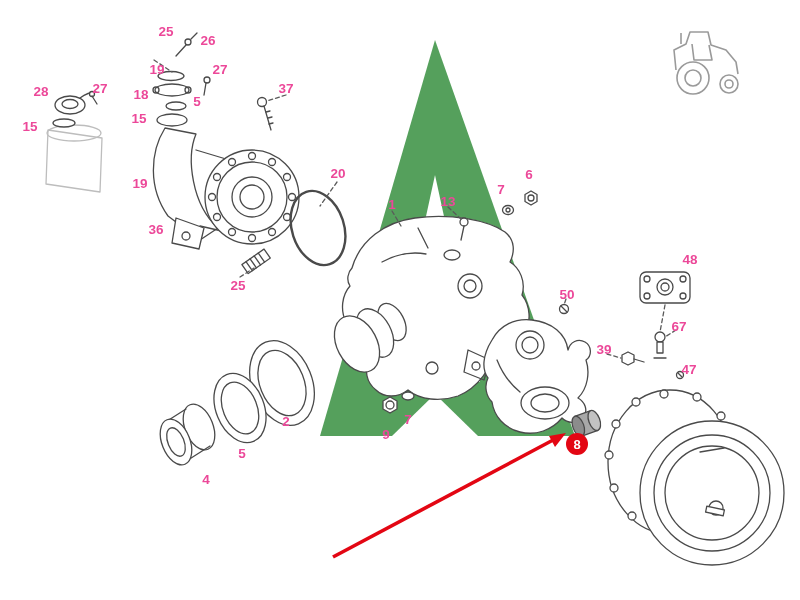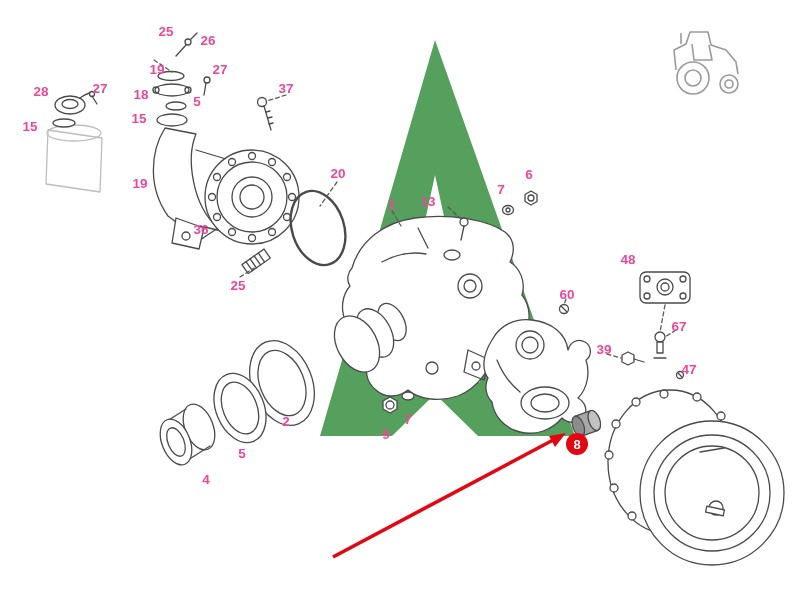--- a/index.html
+++ b/index.html
@@ -269,30 +269,30 @@
       <div class="part-label" style="left: 208px; top: 40px;">26</div>
       <div class="part-label" style="left: 157px; top: 69px;">19</div>
       <div class="part-label" style="left: 220px; top: 69px;">27</div>
       <div class="part-label" style="left: 141px; top: 94px;">18</div>
       <div class="part-label" style="left: 197px; top: 101px;">5</div>
       <div class="part-label" style="left: 41px; top: 91px;">28</div>
       <div class="part-label" style="left: 100px; top: 88px;">27</div>
       <div class="part-label" style="left: 30px; top: 126px;">15</div>
       <div class="part-label" style="left: 139px; top: 118px;">15</div>
       <div class="part-label" style="left: 140px; top: 183px;">19</div>
-      <div class="part-label" style="left: 156px; top: 229px; margin-left: 45px;">36</div>
+      <div class="part-label" style="left: 156px; top: 229px;">36</div>
       <div class="part-label" style="left: 238px; top: 285px;">25</div>
       <div class="part-label" style="left: 286px; top: 88px;">37</div>
       <div class="part-label" style="left: 338px; top: 173px;">20</div>
       <div class="part-label" style="left: 392px; top: 204px;">1</div>
-      <div class="part-label" style="left: 428px; top: 201px;">13</div>
+      <div class="part-label" style="left: 448px; top: 201px;">13</div>
       <div class="part-label" style="left: 501px; top: 189px;">7</div>
       <div class="part-label" style="left: 529px; top: 174px;">6</div>
-      <div class="part-label" style="left: 567px; top: 294px;">60</div>
-      <div class="part-label" style="left: 628px; top: 259px;">48</div>
+      <div class="part-label" style="left: 567px; top: 294px;">50</div>
+      <div class="part-label" style="left: 690px; top: 259px;">48</div>
       <div class="part-label" style="left: 679px; top: 326px;">67</div>
       <div class="part-label" style="left: 604px; top: 349px;">39</div>
       <div class="part-label" style="left: 689px; top: 369px;">47</div>
       <div class="part-label" style="left: 206px; top: 479px;">4</div>
       <div class="part-label" style="left: 242px; top: 453px;">5</div>
       <div class="part-label" style="left: 286px; top: 421px;">2</div>
       <div class="part-label" style="left: 386px; top: 434px;">9</div>
       <div class="part-label" style="left: 408px; top: 419px;">7</div>
     </div>
 

